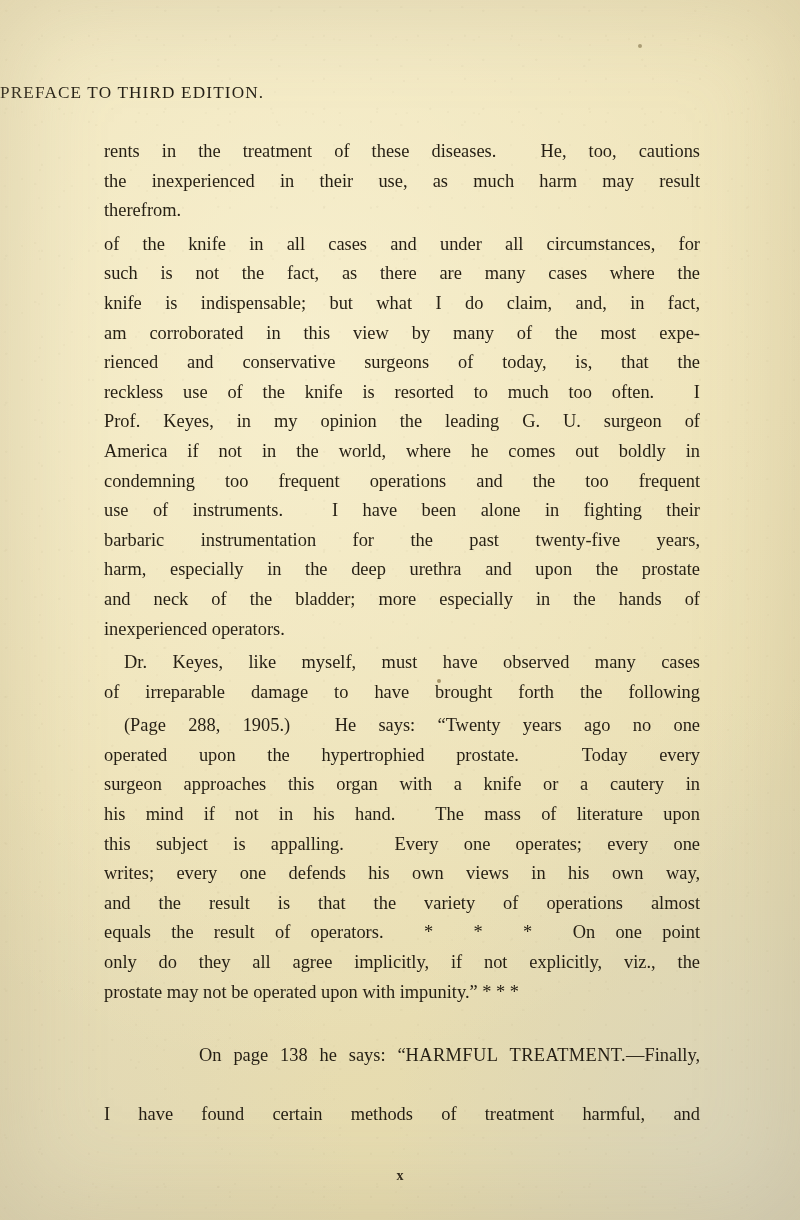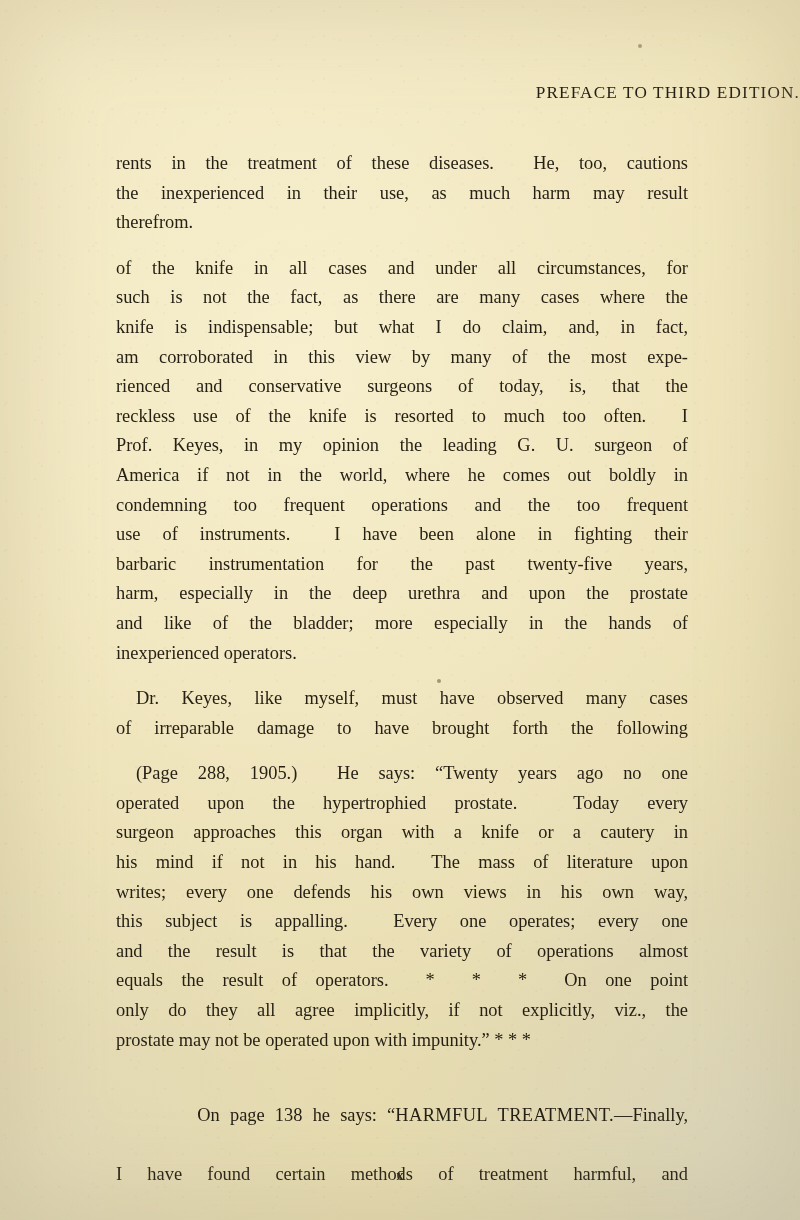--- a/index.html
+++ b/index.html
@@ -45,40 +45,40 @@
       radial-gradient(circle at 66% 74%, rgba(150,132,96,0.12) 0 1px, transparent 1.4px);
     background-size: 53px 49px, 71px 67px, 61px 59px, 83px 77px, 47px 43px, 91px 89px, 67px 73px, 59px 53px;
   }
 
   
   #running-head {
     position: absolute;
     top: 83px;
     left: 0;
     width: 800px;
-    text-align: right;
+    text-align: left;
     font-size: 17.2px;
     letter-spacing: 1.15px;
     color: #241f15;
     white-space: nowrap;
   }
 
   
   #textblock {
     position: absolute;
     top: 133px;
     left: 100px;
     width: 604px;
     font-size: 18.4px;
     line-height: 29.6px;
     text-align: justify;
     color: #251f14;
   }
   .para {
-    margin: 16px;
+    margin: 4px;
     text-indent: 0;
   }
   
   .ln {
     display: block;
     text-align: justify;
     white-space: pre-wrap;
     text-align-last: justify;
   }
   .ln.last {
@@ -156,36 +156,36 @@
       <span class="ln">knife is indispensable; but what I do claim, and, in fact,</span>
       <span class="ln">am corroborated in this view by many of the most expe-</span>
       <span class="ln">rienced and conservative surgeons of today, is, that the</span>
       <span class="ln">reckless use of the knife is resorted to much too often.  I</span>
       <span class="ln">Prof. Keyes, in my opinion the leading G. U. surgeon of</span>
       <span class="ln">America if not in the world, where he comes out boldly in</span>
       <span class="ln">condemning too frequent operations and the too frequent</span>
       <span class="ln">use of instruments.  I have been alone in fighting their</span>
       <span class="ln">barbaric instrumentation for the past twenty-five years,</span>
       <span class="ln">harm, especially in the deep urethra and upon the prostate</span>
-      <span class="ln">and like of the bladder; more especially in the hands of</span>
+      <span class="ln">and neck of the bladder; more especially in the hands of</span>
       <span class="ln last">inexperienced operators.</span>
     </p>
 
     <p class="para">
       <span class="ln indent">Dr. Keyes, like myself, must have observed many cases</span>
       <span class="ln">of irreparable damage to have brought forth the following</span>
     </p>
 
     <p class="para">
       <span class="ln indent">(Page 288, 1905.)  He says: “Twenty years ago no one</span>
       <span class="ln">operated upon the hypertrophied prostate.  Today every</span>
       <span class="ln">surgeon approaches this organ with a knife or a cautery in</span>
       <span class="ln">his mind if not in his hand.  The mass of literature upon</span>
+      <span class="ln">this subject is appalling.  Every one operates; every one</span>
       <span class="ln">writes; every one defends his own views in his own way,</span>
-      <span class="ln">this subject is appalling.  Every one operates; every one</span>
       <span class="ln">and the result is that the variety of operations almost</span>
       <span class="ln">equals the result of operators.  *  *  *  On one point</span>
       <span class="ln">only do they all agree implicitly, if not explicitly, viz., the</span>
       <span class="ln last">prostate may not be operated upon with impunity.” * * *</span>
     </p>
 
     <p class="para">
       <span class="ln indent">
         <span>On page 138 he says: “<span class="smallcaps">HARMFUL TREATMENT.</span>—Finally,</span>
       </span>

